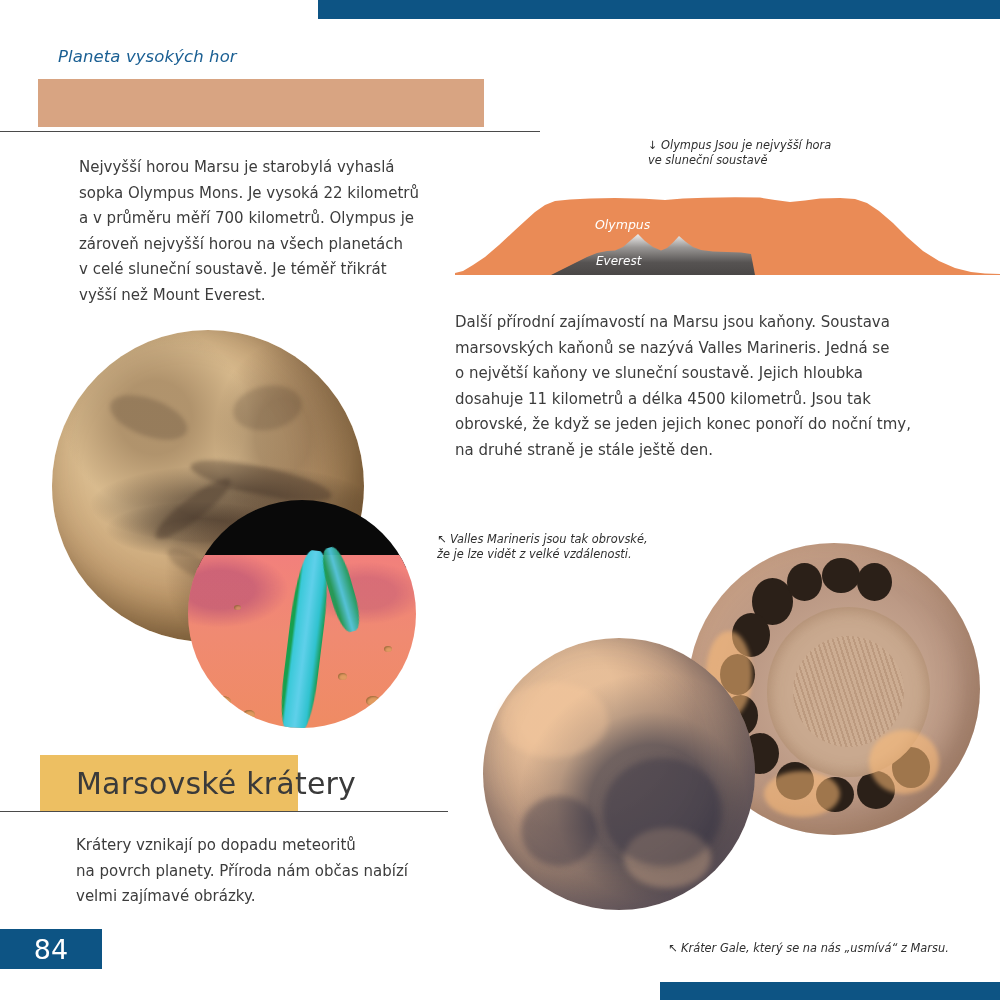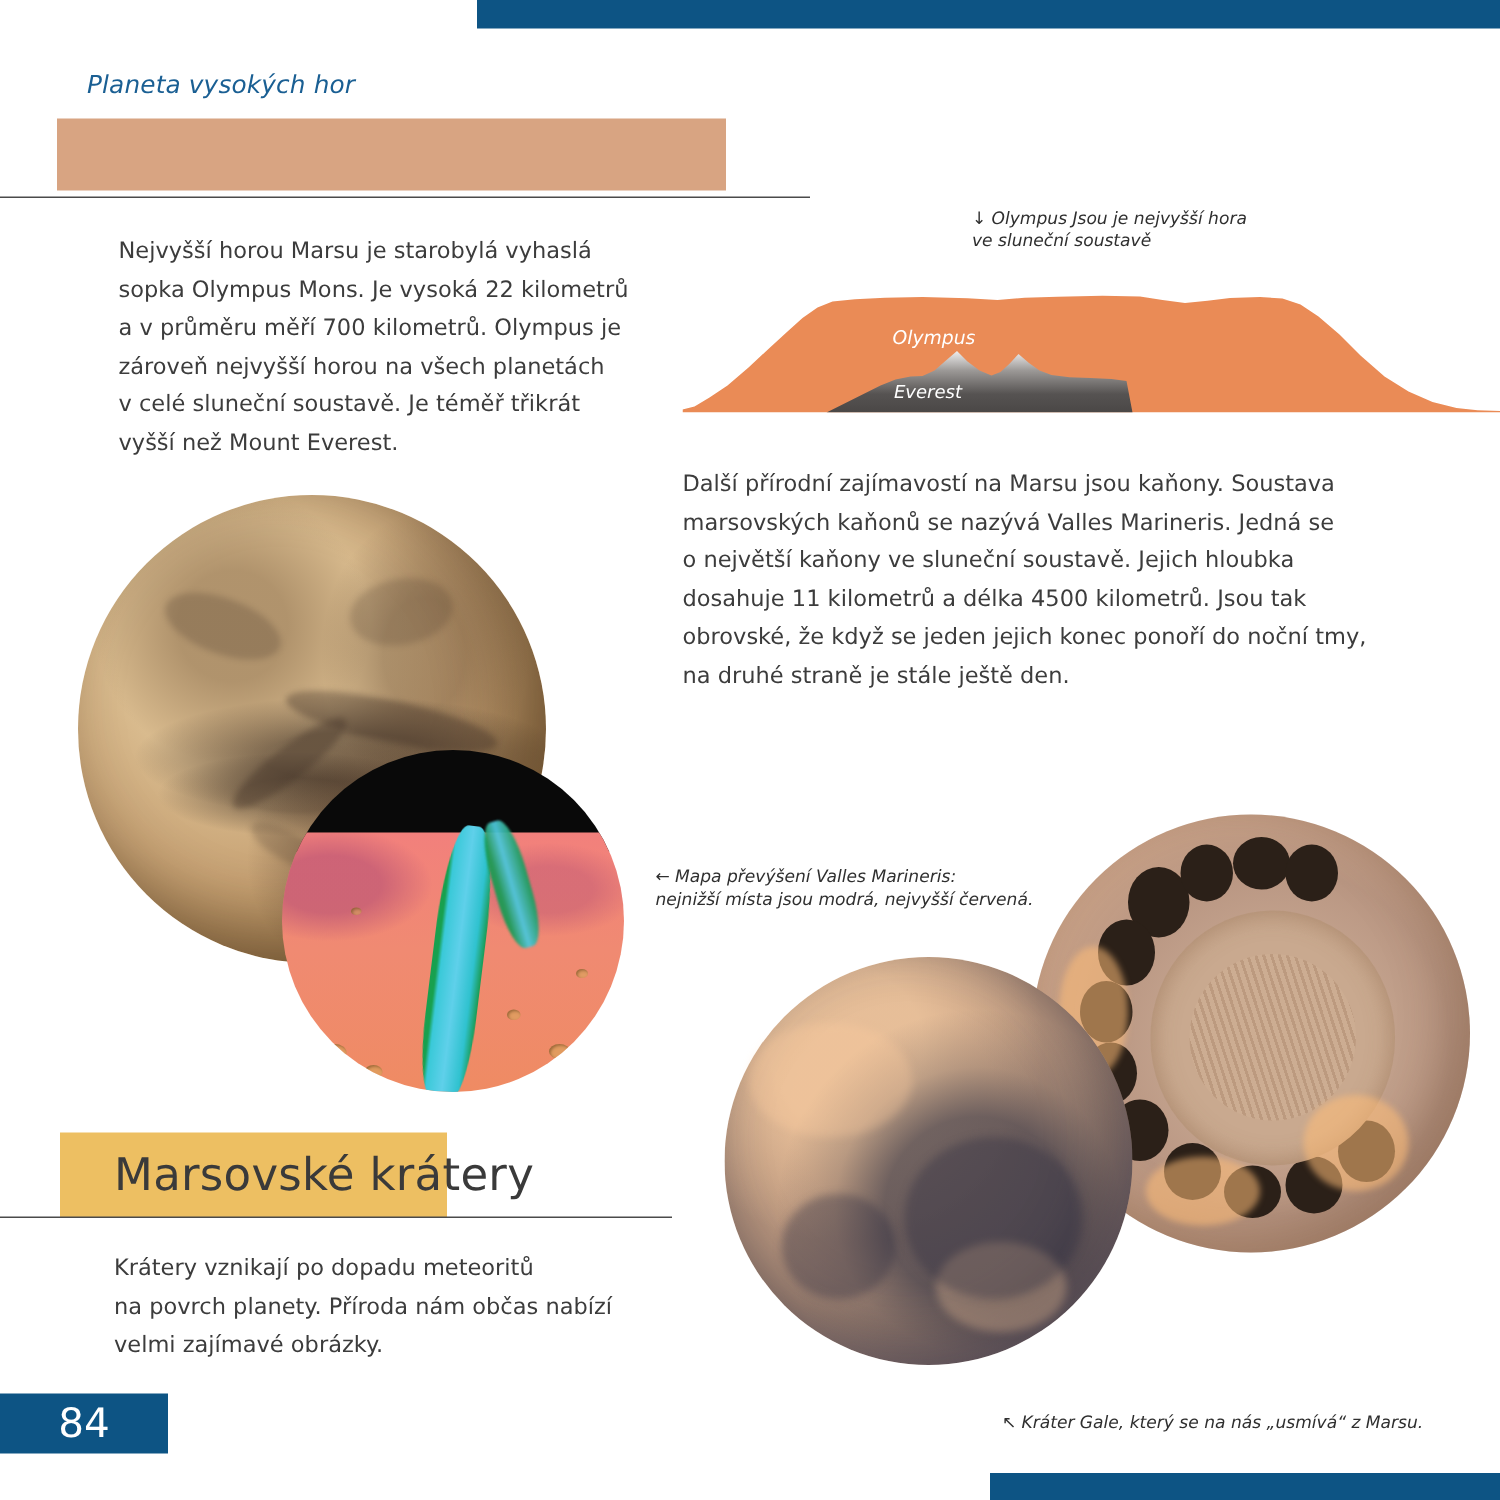--- a/index.html
+++ b/index.html
@@ -51,21 +51,21 @@
   }
   .caption .arw{font-style:normal;display:inline-block;width:13px;}
   .cap-olympus{left:648px;top:138px;}
   .cap-vm1{left:437px;top:532px;}
   .cap-vm2{left:437px;top:577px;}
   .cap-victoria{left:700px;top:919px;}
   .cap-gale{left:668px;top:941px;}
 
   
   .page-num{
-    position:absolute;left:0;top:929px;width:112px;height:40px;
+    position:absolute;left:0;top:929px;width:102px;height:40px;
     background:#0d5484;color:#ffffff;font-size:27px;
     display:flex;align-items:center;justify-content:center;
   }
 
   
   .olympus-diagram{position:absolute;left:455px;top:185px;width:545px;height:90px;}
 
   
   .mars-globe{
     position:absolute;left:52px;top:330px;width:312px;height:312px;border-radius:50%;
@@ -234,22 +234,22 @@
     <div class="rimlight" style="left:62%;top:64%;width:24%;height:22%;"></div>
   </div>
 
   <div class="crater-gale">
     <div class="ridge" style="left:6%;top:16%;width:40%;height:28%;"></div>
     <div class="ridge" style="left:52%;top:70%;width:32%;height:22%;"></div>
     <div class="shadow" style="left:44%;top:44%;width:44%;height:40%;"></div>
     <div class="shadow" style="left:14%;top:58%;width:28%;height:26%;"></div>
   </div>
 
-  <div class="caption cap-vm2"><span class="arw">←</span><span>Mapa převýšení Valles Marineris:
-  nejnižší místa jsou modrá, nejvyšší červená.</span></div>
+  <div class="caption cap-vm1"><span class="arw">↖</span><span>Valles Marineris jsou tak obrovské,
+  že je lze vidět z velké vzdálenosti.</span></div>
 
   <div class="head-band yellow"></div>
   <div class="head-title yellow">Marsovské krátery</div>
   <div class="rule two"></div>
 
   <div class="body-text body-craters">Krátery vznikají po dopadu meteoritů
 na povrch planety. Příroda nám občas nabízí
 velmi zajímavé obrázky.</div>
 
   <div class="caption cap-gale"><span class="arw">↖</span><span>Kráter Gale, který se na nás „usmívá“ z Marsu.</span></div>

